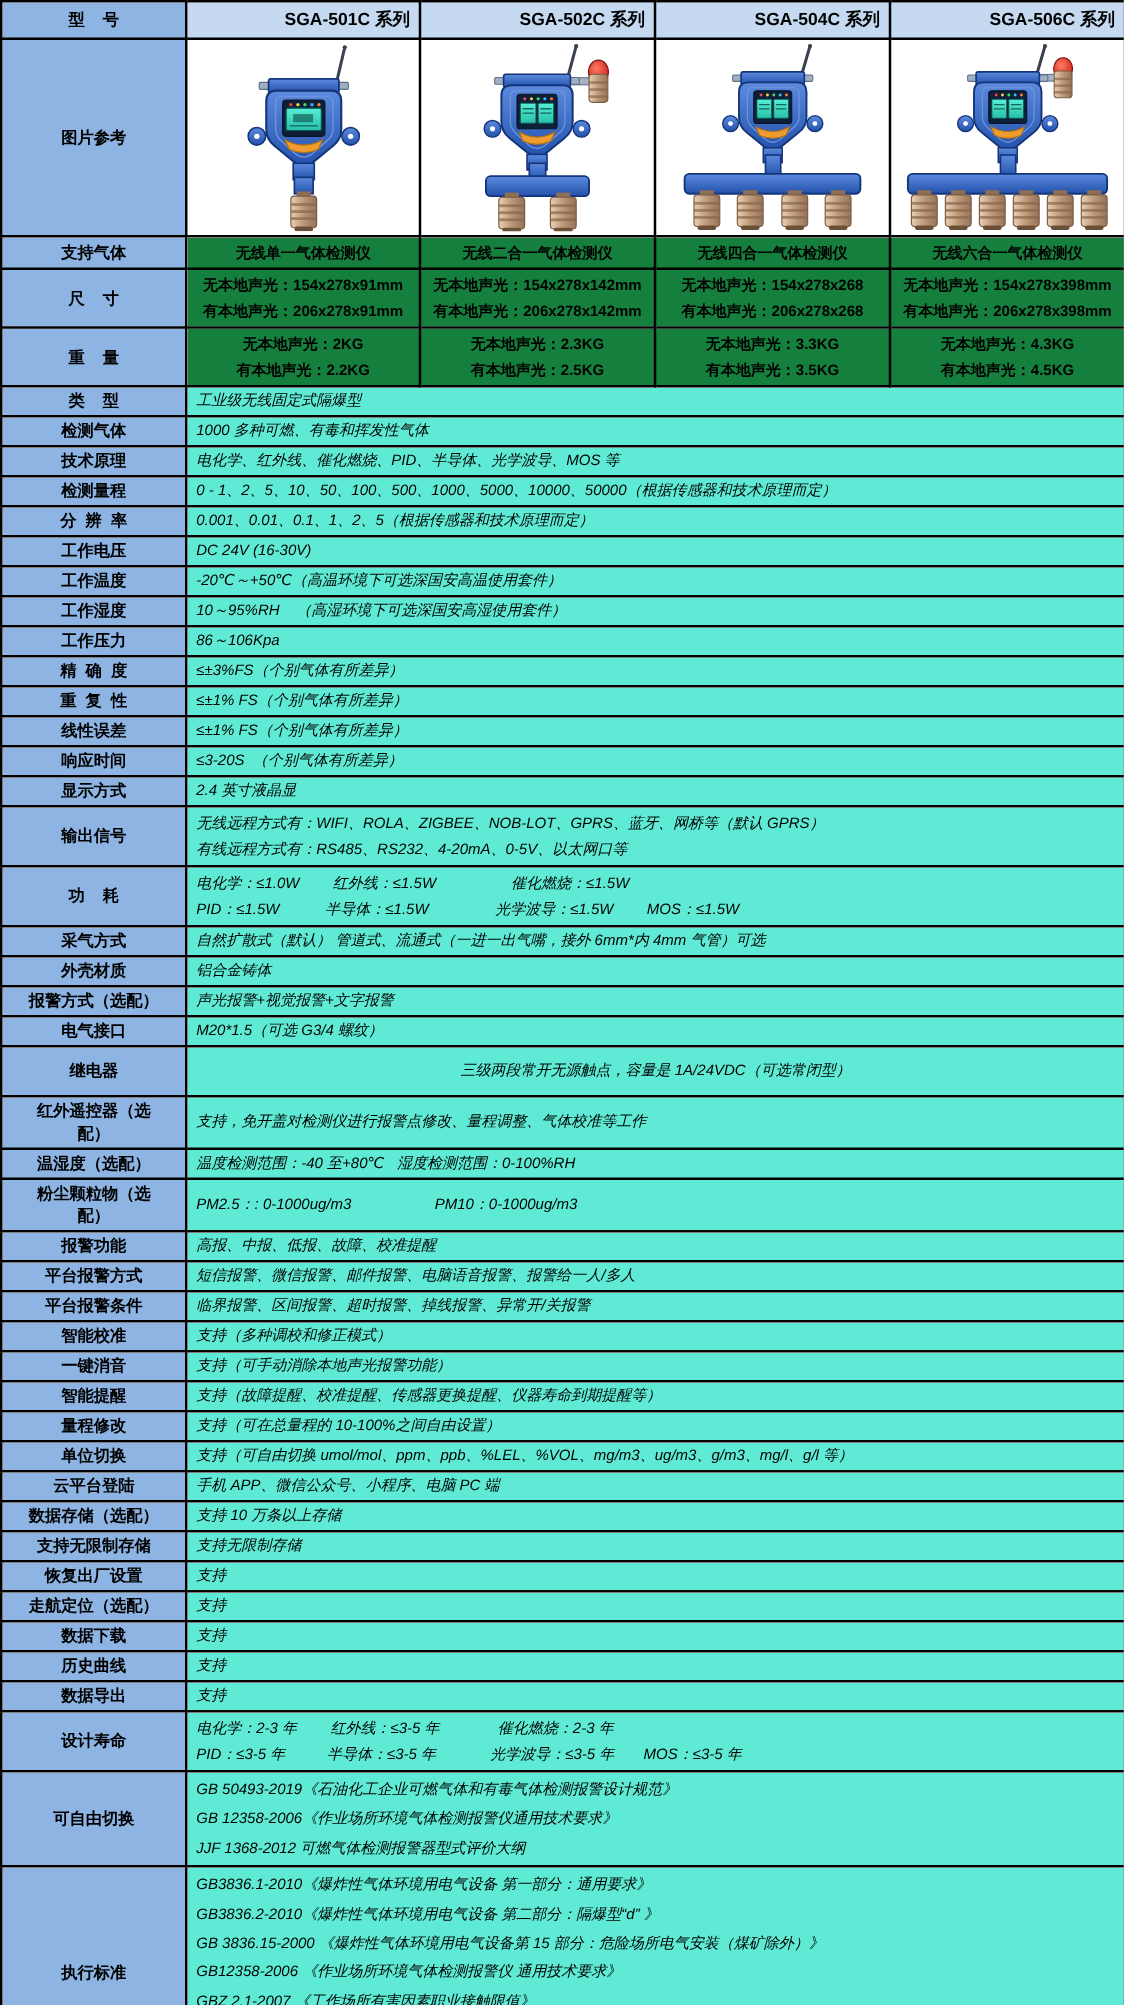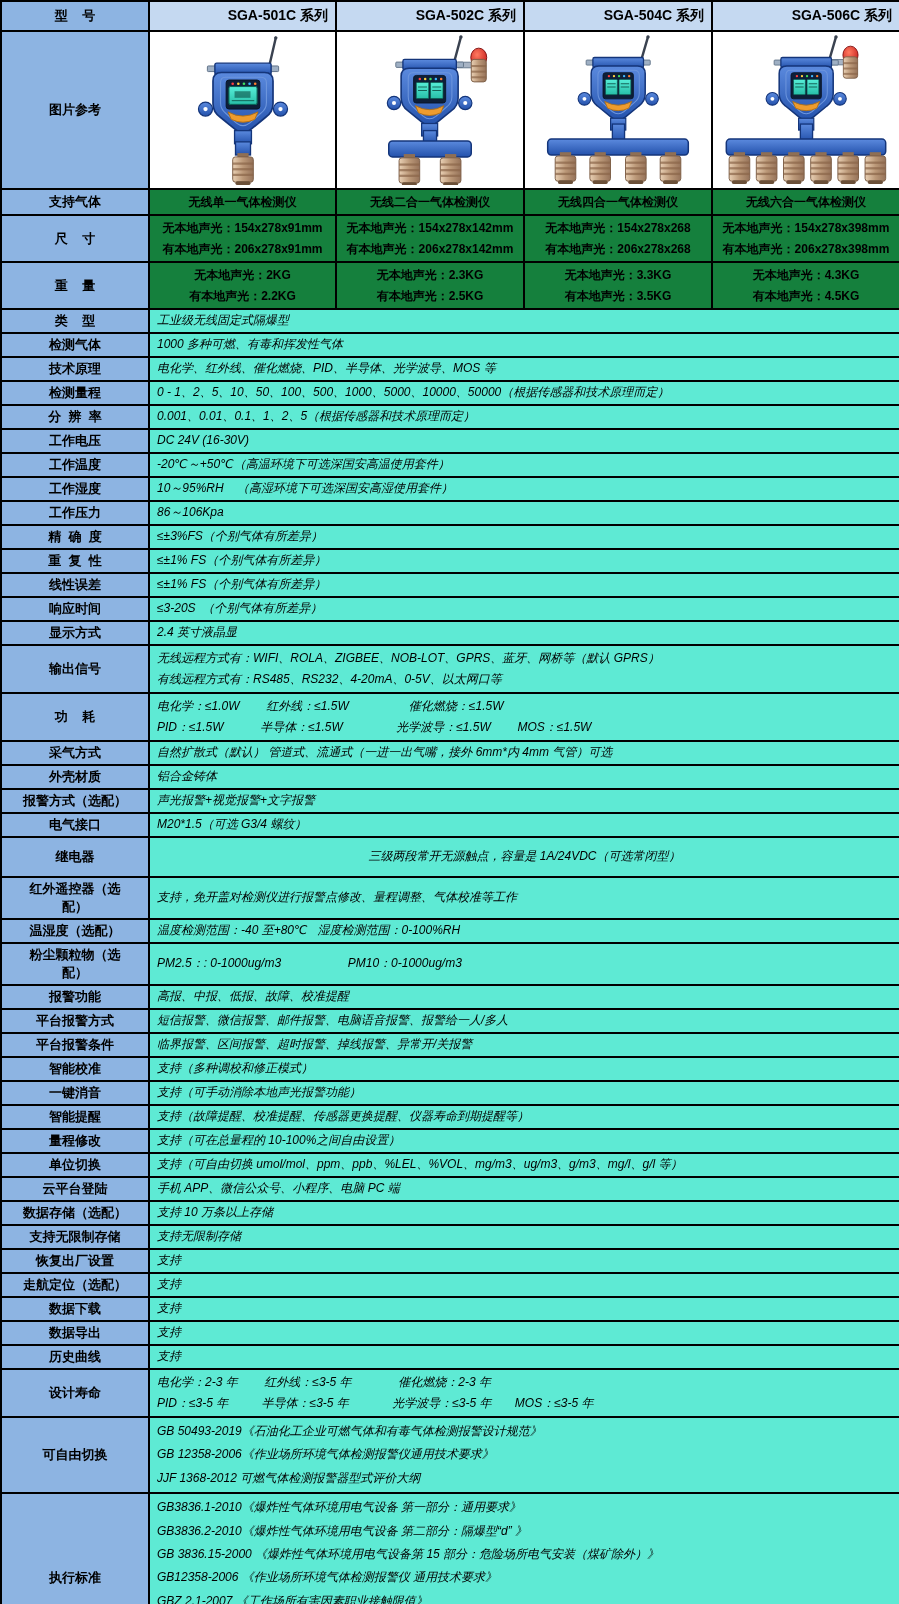--- a/index.html
+++ b/index.html
@@ -340,25 +340,25 @@
         </tr>
   <tr>
           <td class="lbl">走航定位（选配）</td>
           <td class="v" colspan="4">支持</td>
         </tr>
   <tr>
           <td class="lbl">数据下载</td>
           <td class="v" colspan="4">支持</td>
         </tr>
   <tr>
+          <td class="lbl">历史曲线</td>
+          <td class="v" colspan="4">支持</td>
+        </tr>
+  <tr>
           <td class="lbl">数据导出</td>
-          <td class="v" colspan="4">支持</td>
-        </tr>
-  <tr>
-          <td class="lbl">历史曲线</td>
           <td class="v" colspan="4">支持</td>
         </tr>
   <tr>
           <td class="lbl">设计寿命</td>
           <td class="v ml" colspan="4">电化学：2-3 年        红外线：≤3-5 年              催化燃烧：2-3 年
 PID：≤3-5 年          半导体：≤3-5 年             光学波导：≤3-5 年       MOS：≤3-5 年</td>
         </tr>
   <tr>
           <td class="lbl">可自由切换</td>
           <td class="v std" colspan="4">GB 50493-2019《石油化工企业可燃气体和有毒气体检测报警设计规范》

